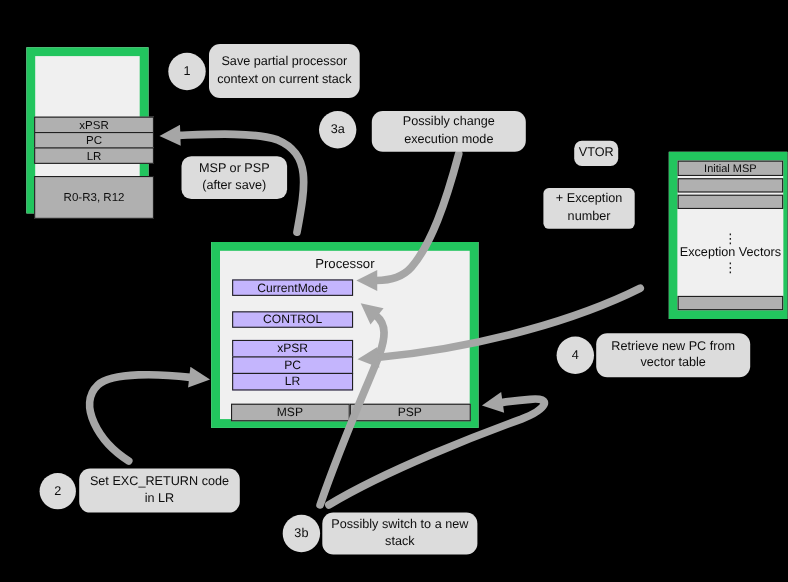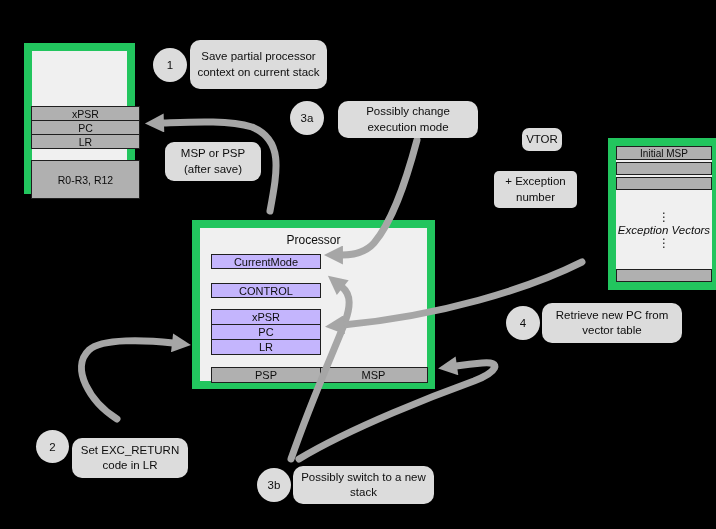--- a/index.html
+++ b/index.html
@@ -26,21 +26,21 @@
   }
   .step-circle{
     position:absolute;background:#dcdcdc;border-radius:50%;
     display:flex;align-items:center;justify-content:center;font-size:11.5px;
   }
   .arrow-layer{position:absolute;left:0;top:0;width:716px;height:529px;pointer-events:none;}
   .vt{display:flex;flex-direction:column;}
   .vt .reg-row{flex:0 0 auto;}
   .vt-mid{flex:1 1 auto;display:flex;flex-direction:column;align-items:center;justify-content:center;background:#f0f0f0;}
   .vt-dots{font-size:12px;line-height:1;letter-spacing:0;color:#222;}
-  .vt-label{font-size:11.5px;white-space:nowrap;margin:1px 0;font-style:italic;}
+  .vt-label{font-size:11.5px;white-space:nowrap;margin:1px 0;}
   .proc-title{position:absolute;top:5px;left:0;width:100%;text-align:center;font-size:12px;}
   .psp-msp{position:absolute;left:11px;top:139px;width:218px;height:16px;display:flex;}
   .psp-msp .cell{height:16px;background:#b0b0b0;border:1.5px solid #1f1f1f;box-sizing:border-box;
     display:flex;align-items:center;justify-content:center;font-size:11px;}
 </style>
 </head>
 <body>
 
 <div class="canvas">
 
@@ -52,22 +52,22 @@
   </div>
 
   <div class="panel" style="left:192px;top:220px;width:243px;height:169px;">
     <div class="proc-title">Processor</div>
     <div class="proc-row" style="top:26px;">CurrentMode</div>
     <div class="proc-row" style="top:55px;">CONTROL</div>
     <div class="proc-row" style="top:81px;height:16px;">xPSR</div>
     <div class="proc-row" style="top:96px;height:16px;">PC</div>
     <div class="proc-row" style="top:111px;height:16px;">LR</div>
     <div class="psp-msp">
+      <div class="cell" style="width:108px;margin-left:-1.5px;">MSP</div>
       <div class="cell" style="width:110px;">PSP</div>
-      <div class="cell" style="width:108px;margin-left:-1.5px;">MSP</div>
     </div>
   </div>
 
   <div class="panel vt" style="left:583px;top:138px;width:112px;height:152px;margin-left:25px;">
     <div class="reg-row" style="height:14px;font-size:10px;">Initial MSP</div>
     <div class="reg-row" style="height:13px;margin-top:2px;"></div>
     <div class="reg-row" style="height:13px;margin-top:2px;"></div>
     <div class="vt-mid">
       <div class="vt-dots">⋮</div>
       <div class="vt-label">Exception Vectors</div>
@@ -98,18 +98,18 @@
   <div class="step-circle" style="left:290px;top:101px;width:34px;height:34px;">3a</div>
   <div class="callout" style="left:338px;top:101px;width:140px;height:37px;">Possibly change execution mode</div>
 
   <div class="callout" style="left:522px;top:128px;width:40px;height:23px;border-radius:7px;">VTOR</div>
   <div class="callout" style="left:494px;top:171px;width:83px;height:37px;border-radius:5px;">+ Exception number</div>
 
   <div class="step-circle" style="left:506px;top:306px;width:34px;height:34px;">4</div>
   <div class="callout" style="left:542px;top:303px;width:140px;height:40px;">Retrieve new PC from vector table</div>
 
   <div class="step-circle" style="left:36px;top:430px;width:33px;height:33px;">2</div>
-  <div class="callout" style="left:72px;top:438px;width:116px;height:40px;">Set EXC_RETURN code in LR</div>
+  <div class="callout" style="left:72px;top:426px;width:146px;height:40px;">Set EXC_RETURN code in LR</div>
 
   <div class="step-circle" style="left:257px;top:468px;width:34px;height:34px;">3b</div>
   <div class="callout" style="left:293px;top:466px;width:141px;height:38px;">Possibly switch to a new stack</div>
 
 </div>
 
 </body></html>

